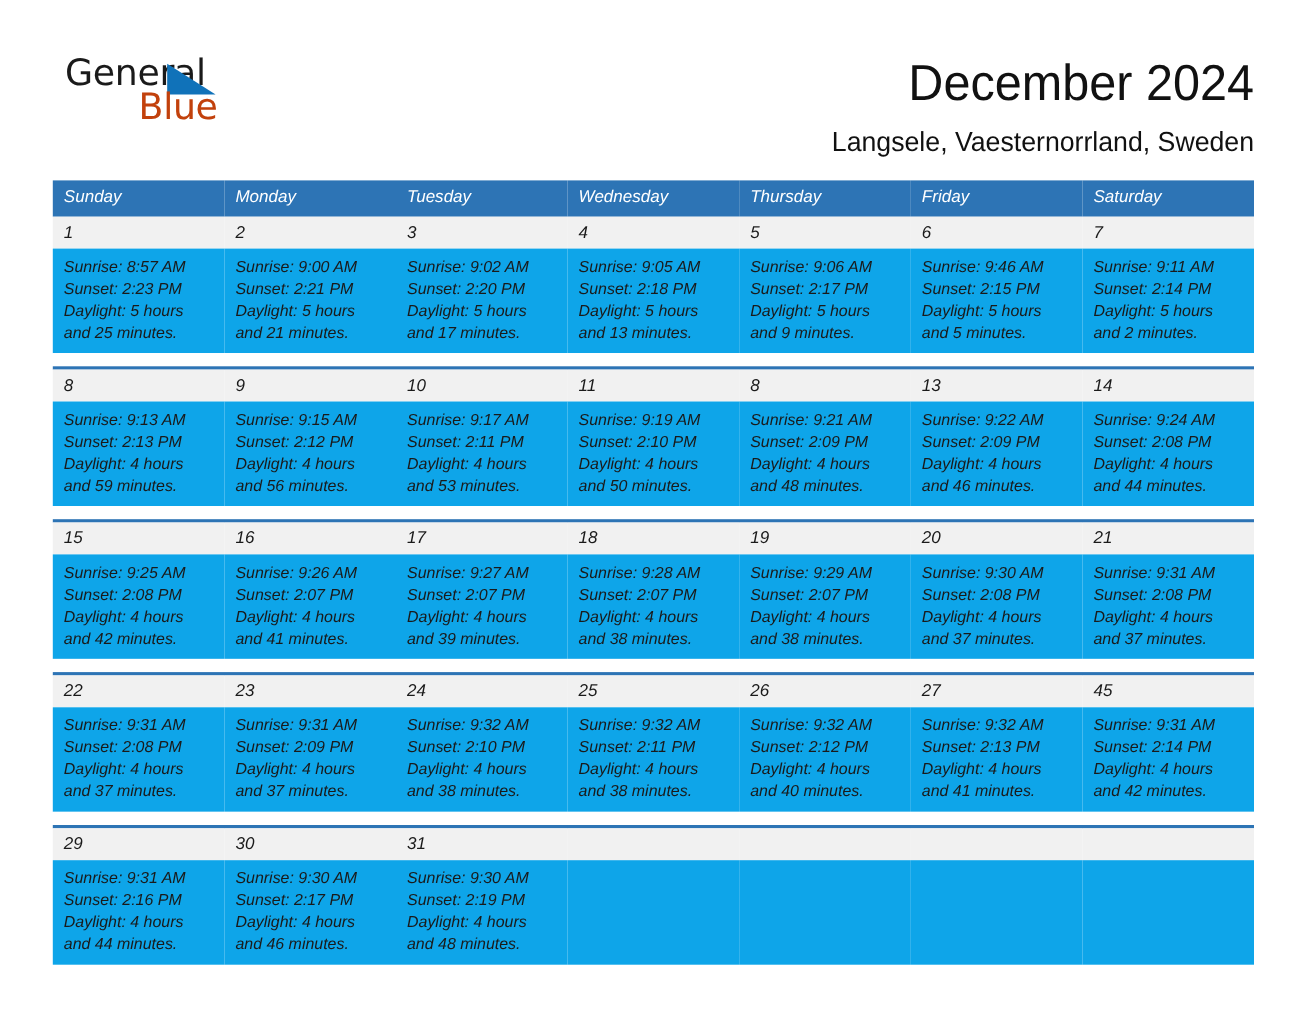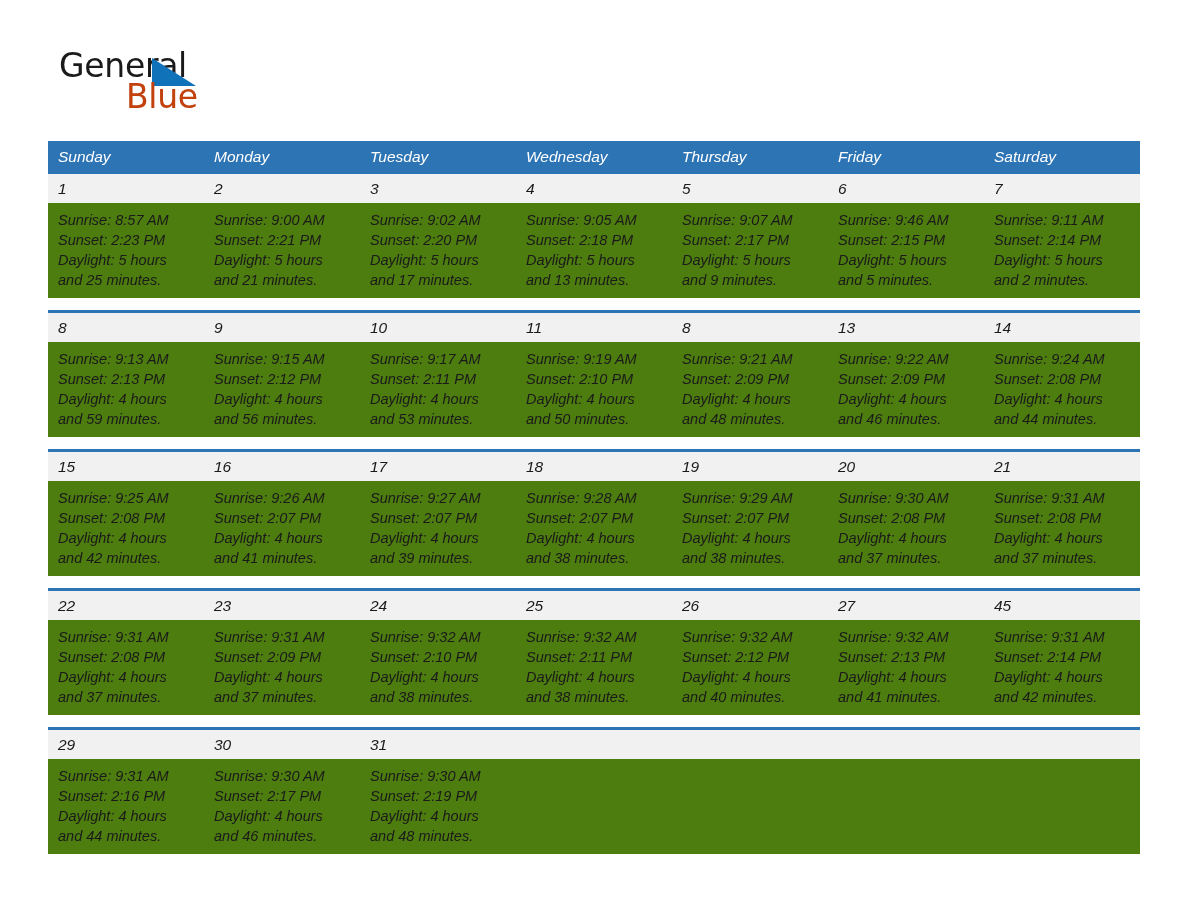--- a/index.html
+++ b/index.html
@@ -134,21 +134,21 @@
     padding: 5px 0 4px 10px;
     font-size: 15.5px;
     line-height: 19px;
     color: #1a1a1a;
     vertical-align: top;
     height: 20px;
   }
   .daynum-row td.empty { background: #f1f1f1; }
 
   .detail-row td {
-    background: #4d7c0f;
+    background: #0ea5e9;
     padding: 7px 0 4px 10px;
     vertical-align: top;
     height: 84px;
     margin-top: 44px;
   }
   .detail {
     font-size: 14.5px;
     line-height: 20px;
     color: #1a1a1a;
     font-family: "Liberation Sans", sans-serif;
@@ -161,20 +161,24 @@
 <div class="page">
 
   <div class="masthead">
 
     <div class="brand">
       <span class="brand-general">General</span>
       <span class="brand-triangle"></span>
       <span class="brand-blue">Blue</span>
     </div>
 
+    <div class="titles">
+      <div class="month-title">December 2024</div>
+      <div class="location-title">Langsele, Vaesternorrland, Sweden</div>
+    </div>
 
   </div>
 
   <table class="calendar">
     <colgroup>
       <col>
         <col>
         <col>
         <col>
         <col>
@@ -231,21 +235,21 @@
         <td>
             <div class="detail">
           <div>Sunrise: 9:05 AM</div>
           <div>Sunset: 2:18 PM</div>
           <div>Daylight: 5 hours</div>
           <div>and 13 minutes.</div>
         </div>
           </td>
         <td>
             <div class="detail">
-          <div>Sunrise: 9:07 AM</div>
+          <div>Sunrise: 9:06 AM</div>
           <div>Sunset: 2:17 PM</div>
           <div>Daylight: 5 hours</div>
           <div>and 9 minutes.</div>
         </div>
           </td>
         <td>
             <div class="detail">
           <div>Sunrise: 9:46 AM</div>
           <div>Sunset: 2:15 PM</div>
           <div>Daylight: 5 hours</div>

